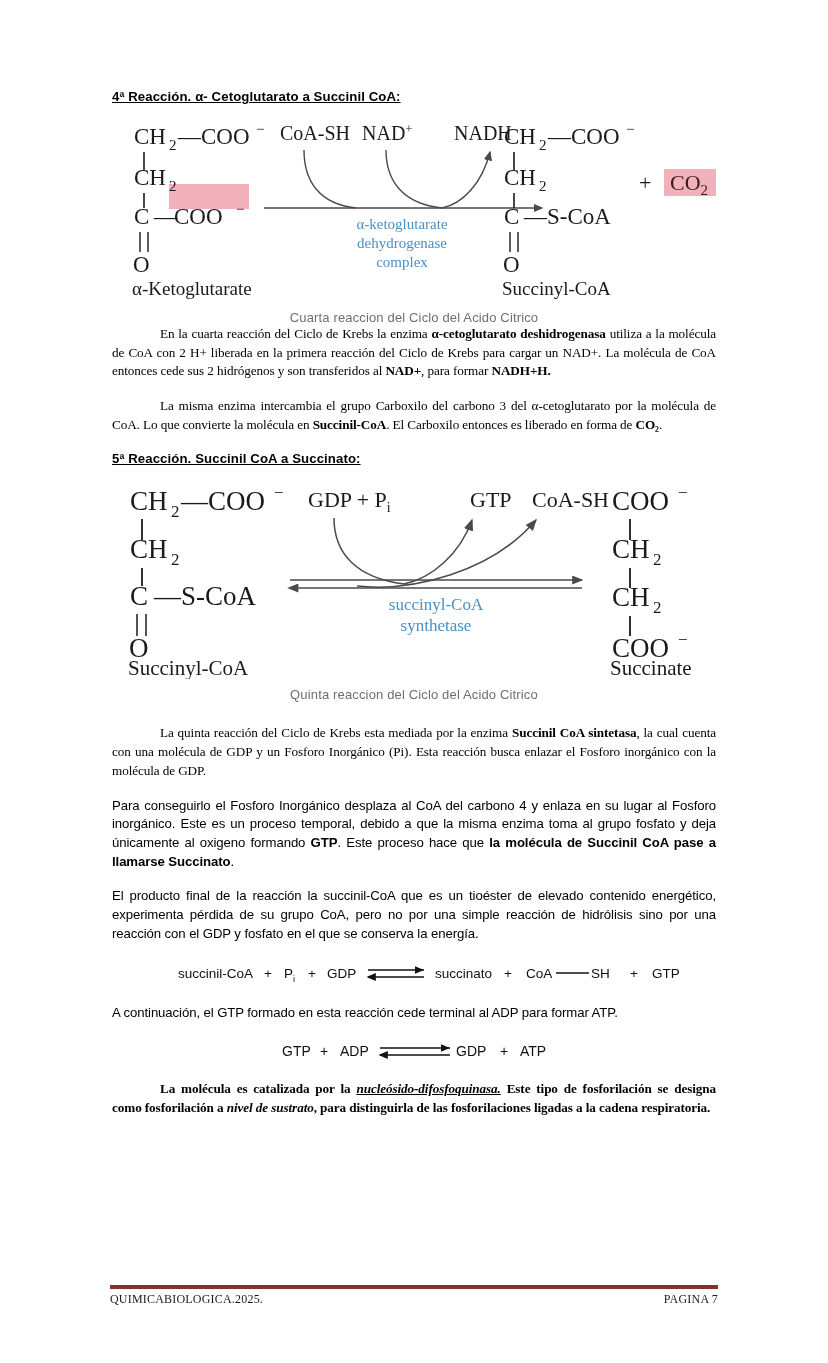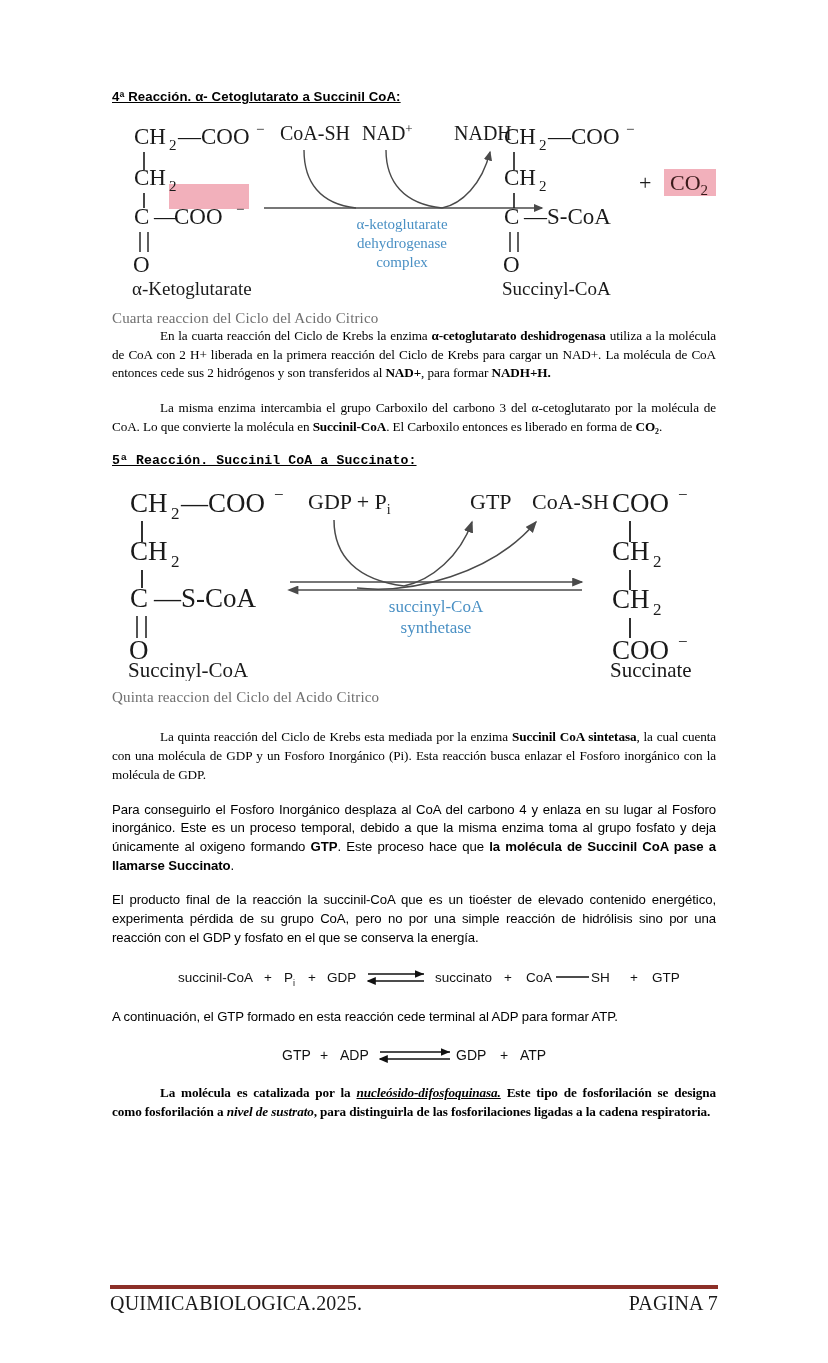--- a/index.html
+++ b/index.html
@@ -48,25 +48,26 @@
     margin: 0 0 16px 0;
     letter-spacing: -0.1px;
   }
   p.body.indent { text-indent: 48px; font-family: Liberation Serif, serif; }
   p.body b { font-weight: bold; }
   p.body i { font-style: italic; }
   p.body u { text-decoration: underline; }
 
   
   .fig-caption {
-    font-size: 15px;
+    font-size: 13px;
     color: #6f6f6f;
+    text-align: center;
     margin: 8px 0 0 0;
     letter-spacing: 0.15px;
-    font-family: Liberation Serif, serif;
+    font-family: Liberation Sans, sans-serif;
   }
 
   
   .figure { margin: 4px 0 0 0; }
   .figure svg { display: block; margin: 0 auto; }
 
   
   .equation-line {
     margin: 10px 0 14px 0;
     text-align: center;
@@ -84,21 +85,21 @@
   }
   .footer {
     position: absolute;
     left: 110px;
     top: 1292px;
     width: 608px;
     display: flex;
     justify-content: space-between;
     align-items: baseline;
     font-family: "Liberation Serif", serif;
-    font-size: 20px;
+    font-size: 12px;
     color: #1a1a1a;
     letter-spacing: 0.2px;
   }
 </style>
 </head>
 <body>
 
 <div class="page">
 
   <div class="content">
@@ -190,21 +191,21 @@
     </div>
 
     <p class="body indent">
       <span>En la cuarta reacción del Ciclo de Krebs la enzima </span><b>α-cetoglutarato deshidrogenasa</b><span> utiliza a la molécula de CoA con 2 H+ liberada en la primera reacción del Ciclo de Krebs para cargar un NAD+. La molécula de CoA entonces cede sus 2 hidrógenos y son transferidos al </span><b>NAD+</b><span>, para formar </span><b>NADH+H.</b>
     </p>
 
     <p class="body indent">
       <span>La misma enzima intercambia el grupo Carboxilo del carbono 3 del α-cetoglutarato por la molécula de CoA. Lo que convierte la molécula en </span><b>Succinil-CoA</b><span>. El Carboxilo entonces es liberado en forma de </span><b>CO₂</b><span>.</span>
     </p>
 
-    <div class="section-heading" style="margin-top:16px;font-family:Liberation Mono, monospace;">5ª Reacción. Succinil CoA a Succinato:</div>
+    <div class="section-heading" style="margin-top:16px;">5ª Reacción. Succinil CoA a Succinato:</div>
 
     <div class="figure">
       <svg width="604" height="205" viewBox="0 0 604 205">
         <defs>
           <marker id="ah5" markerWidth="9" markerHeight="9" refX="7" refY="3.2" orient="auto">
             <path d="M0,0 L8,3.2 L0,6.4 z" fill="#4a4a4a"></path>
           </marker>
           <marker id="ah5b" markerWidth="9" markerHeight="9" refX="7" refY="3.2" orient="auto">
             <path d="M0,0 L8,3.2 L0,6.4 z" fill="#4a4a4a"></path>
           </marker>

